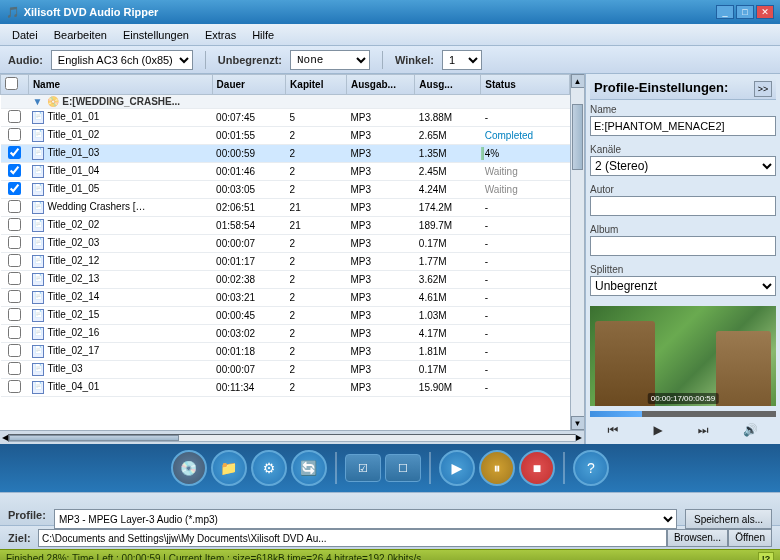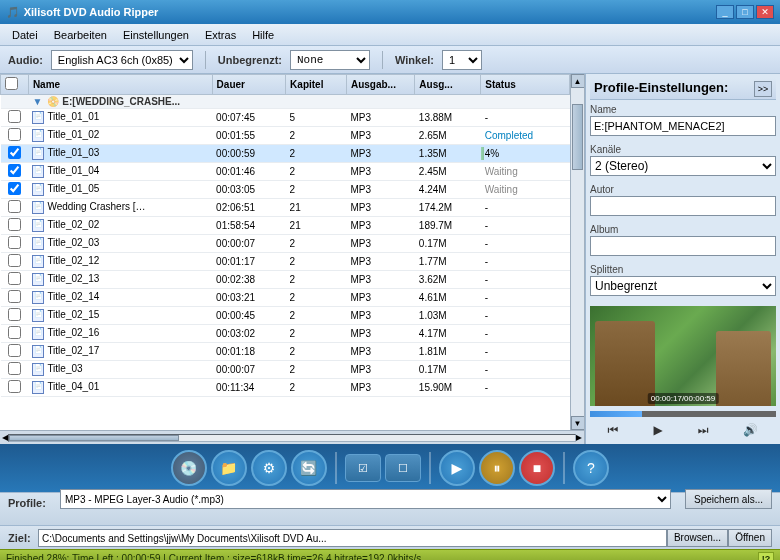--- a/index.html
+++ b/index.html
@@ -200,23 +200,23 @@
       display: flex; align-items: center; justify-content: center;
       color: white; font-size: 11px; cursor: pointer;
     }
     .tb-separator { width: 2px; height: 32px; background: rgba(255,255,255,0.3); margin: 0 4px; }
 
     
     .profile-row {
       height: 26px;
       background: linear-gradient(to bottom, #d8e4f0, #c4d4e4);
       display: flex;
-      align-items: flex-end;
+      align-items: flex-start;
       padding: 16px 8px;
-      gap: 14px;
+      gap: 8px;
       border-top: 1px solid #a0b8d0;
       font-size: 11px;
     }
     .profile-row label { font-weight: bold; color: #333; }
     .profile-row select {
       flex: 1; height: 20px; font-size: 10px; border: 1px solid #8090a0; background: white;
     }
     .profile-row button {
       height: 20px; padding: 0 8px; font-size: 10px; background: linear-gradient(to bottom, #e0e8f0, #c8d4e0);
       border: 1px solid #8090a0; cursor: pointer;

